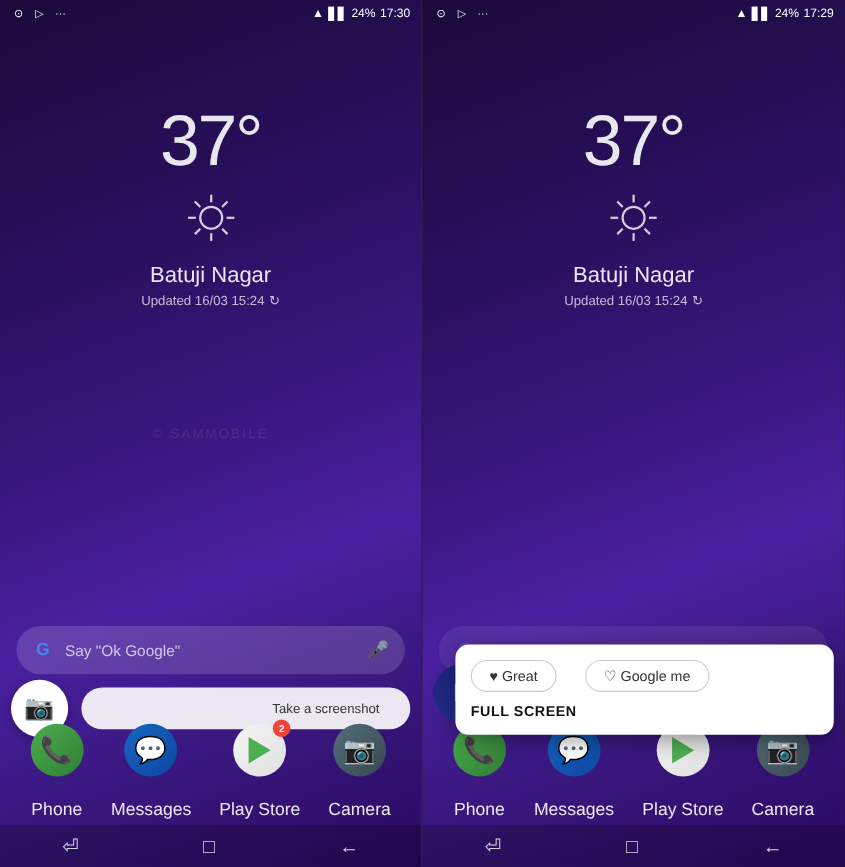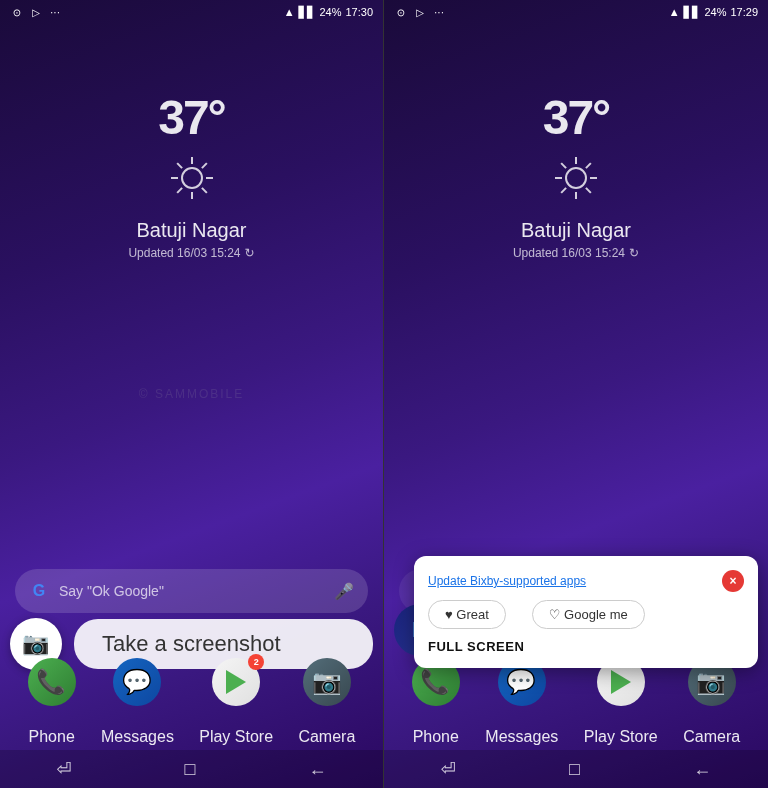--- a/index.html
+++ b/index.html
@@ -68,22 +68,22 @@
       top: 90px;
       left: 0;
       right: 0;
       display: flex;
       flex-direction: column;
       align-items: center;
       color: white;
     }
 
     .temperature {
-      font-size: 48px;
-      font-weight: 700;
+      font-size: 65px;
+      font-weight: 400;
       letter-spacing: -2px;
       color: rgba(255,255,255,0.9);
     }
 
     .location-name {
       font-size: 20px;
       color: rgba(255,255,255,0.9);
       margin-top: 8px;
     }
 
@@ -167,25 +167,25 @@
       align-items: center;
       justify-content: center;
       font-size: 22px;
       box-shadow: 0 2px 8px rgba(0,0,0,0.3);
     }
 
     .screenshot-label {
       background: rgba(255,255,255,0.9);
       border-radius: 24px;
       padding: 12px 28px;
-      font-size: 22px;
+      font-size: 12px;
       color: #333;
       font-weight: 400;
       flex: 1;
-      text-align: left;
+      text-align: right;
     }
 
     
     .app-dock {
       position: absolute;
       bottom: 42px;
       left: 0;
       right: 0;
       display: flex;
       justify-content: space-around;
@@ -502,24 +502,20 @@
   <div class="search-bar" style="bottom: 175px; opacity: 0.5;">
     <div class="g-logo">G</div>
     <div class="search-text">Say "Ok Google"</div>
   </div>
 
   <div class="bixby-circle">
     <span style="font-size:22px; font-weight:bold; color:#64b5f6;">B</span>
   </div>
 
   <div class="bixby-popup">
-    <div class="bixby-popup-header">
-      <a class="bixby-update-link">Update Bixby-supported apps</a>
-      <div class="bixby-close">×</div>
-    </div>
     <div class="bixby-actions">
       <div class="bixby-btn">♥ Great</div>
       <div class="bixby-btn">♡ Google me</div>
     </div>
     <div class="bixby-fullscreen">FULL SCREEN</div>
   </div>
 
   <div class="app-dock">
     <div class="app-icon">
       <div class="app-icon-img phone-app">📞</div>

